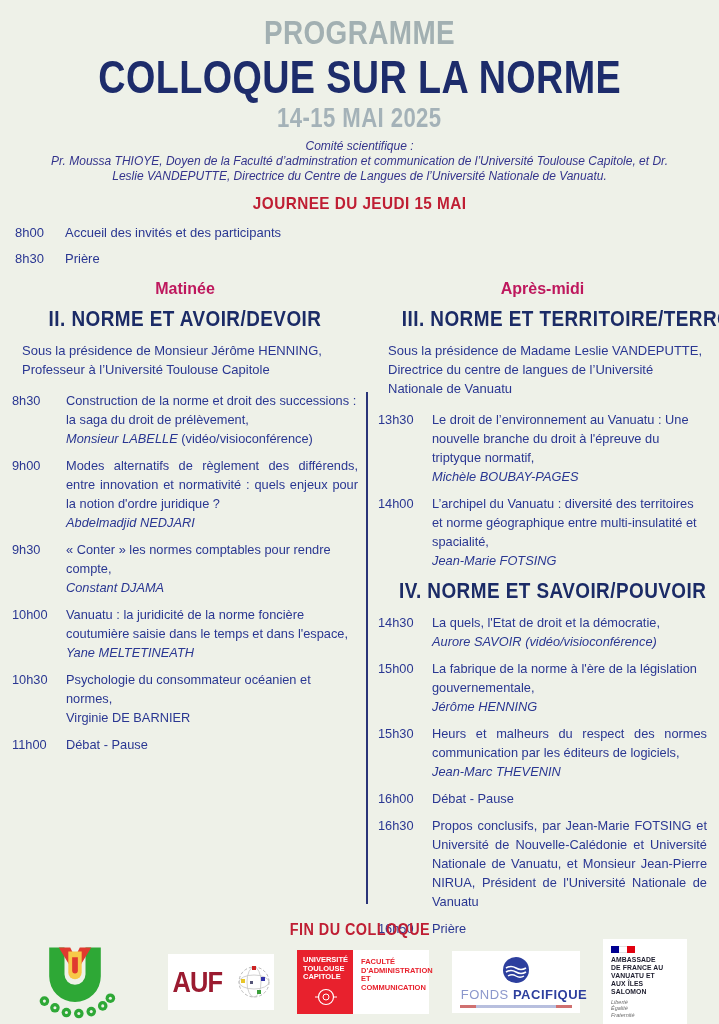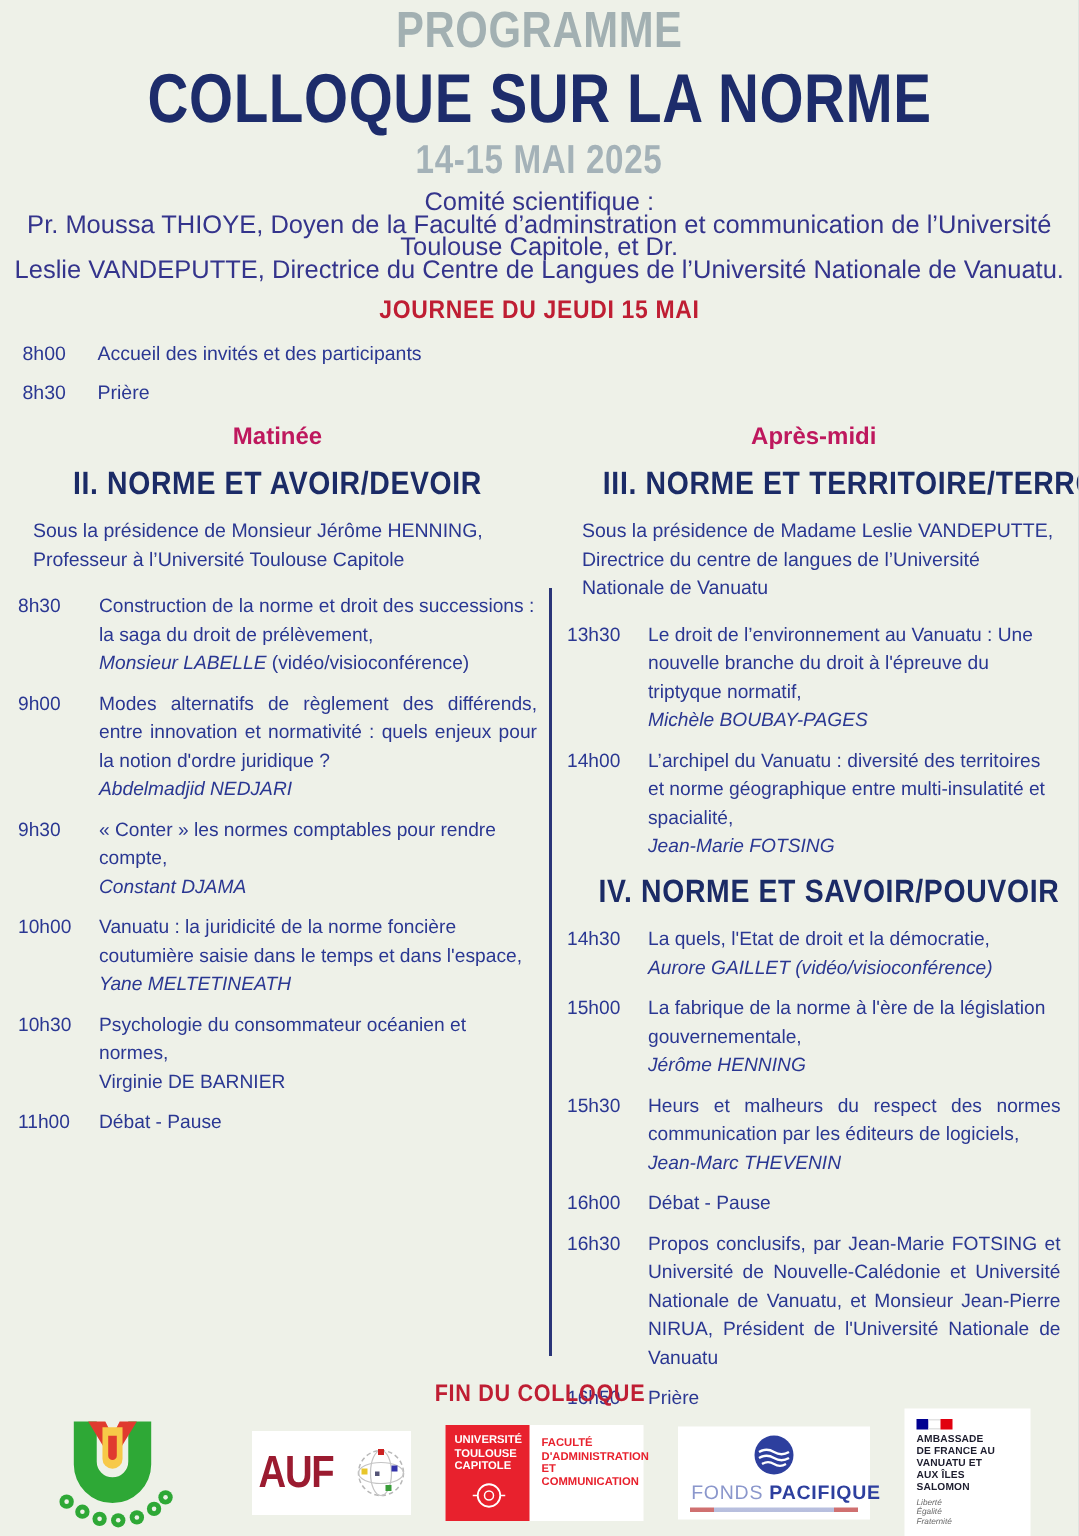--- a/index.html
+++ b/index.html
@@ -3,26 +3,26 @@
 <meta charset="utf-8">
 <style>
   * { margin:0; padding:0; box-sizing:border-box; }
   html,body { background:#d8d8d8; }
   .page {
     position:relative; width:719px; height:1024px; margin:0 auto;
     background:#eef1e8; overflow:hidden;
     font-family:"Liberation Sans", sans-serif; color:#2a3792;
   }
   
-  .masthead { text-align:center; }
+  .masthead { text-align:center; padding-top:12px; }
   .cond { display:inline-block; transform:scaleX(.82); transform-origin:center; letter-spacing:.5px; white-space:nowrap; }
   .kicker { font-size:34px; font-weight:bold; color:#a2b0b2; line-height:40px; }
   .main-title { font-size:46px; font-weight:bold; color:#1d2c6b; line-height:50px; }
   .dates { font-size:27px; font-weight:bold; color:#a4b2b8; line-height:32px; }
-  .committee { margin-top:5px; color:#34348c; font-size:17px; line-height:15px; }
+  .committee { margin-top:5px; font-style:italic; color:#34348c; font-size:12px; line-height:15px; }
   .day-title { margin-top:10px; font-size:17px; font-weight:bold; color:#bf1e33; line-height:19px; }
   .day-title .cond { transform:scaleX(.9); }
   
   .pre { margin-top:10px; padding-left:15px; font-size:13px; color:#2a3792; }
   .pre-row { display:flex; line-height:19px; margin-bottom:7px; }
   .pre-row .time { width:50px; flex:0 0 50px; }
   
   .columns { display:flex; margin-top:2px; min-height:660px; }
   .col { position:relative; }
   .col-left  { width:368px; padding:0 10px 0 12px; }
@@ -174,21 +174,21 @@
         </div>
       </div>
 
       <div class="section-title"><span class="cond">IV. NORME ET SAVOIR/POUVOIR</span></div>
       <div style="height:10px"></div>
 
       <div class="item">
         <div class="time">14h30</div>
         <div class="body">
           <div class="txt">La quels, l'Etat de droit et la démocratie,</div>
-          <div class="spk"><span class="it">Aurore GAILLET (vidéo/visioconférence)</span></div>
+          <div class="spk"><span class="it">Aurore SAVOIR (vidéo/visioconférence)</span></div>
         </div>
       </div>
 
       <div class="item">
         <div class="time">15h00</div>
         <div class="body">
           <div class="txt">La fabrique de la norme à l'ère de la législation gouvernementale,</div>
           <div class="spk"><span class="it">Jérôme HENNING</span></div>
         </div>
       </div>

